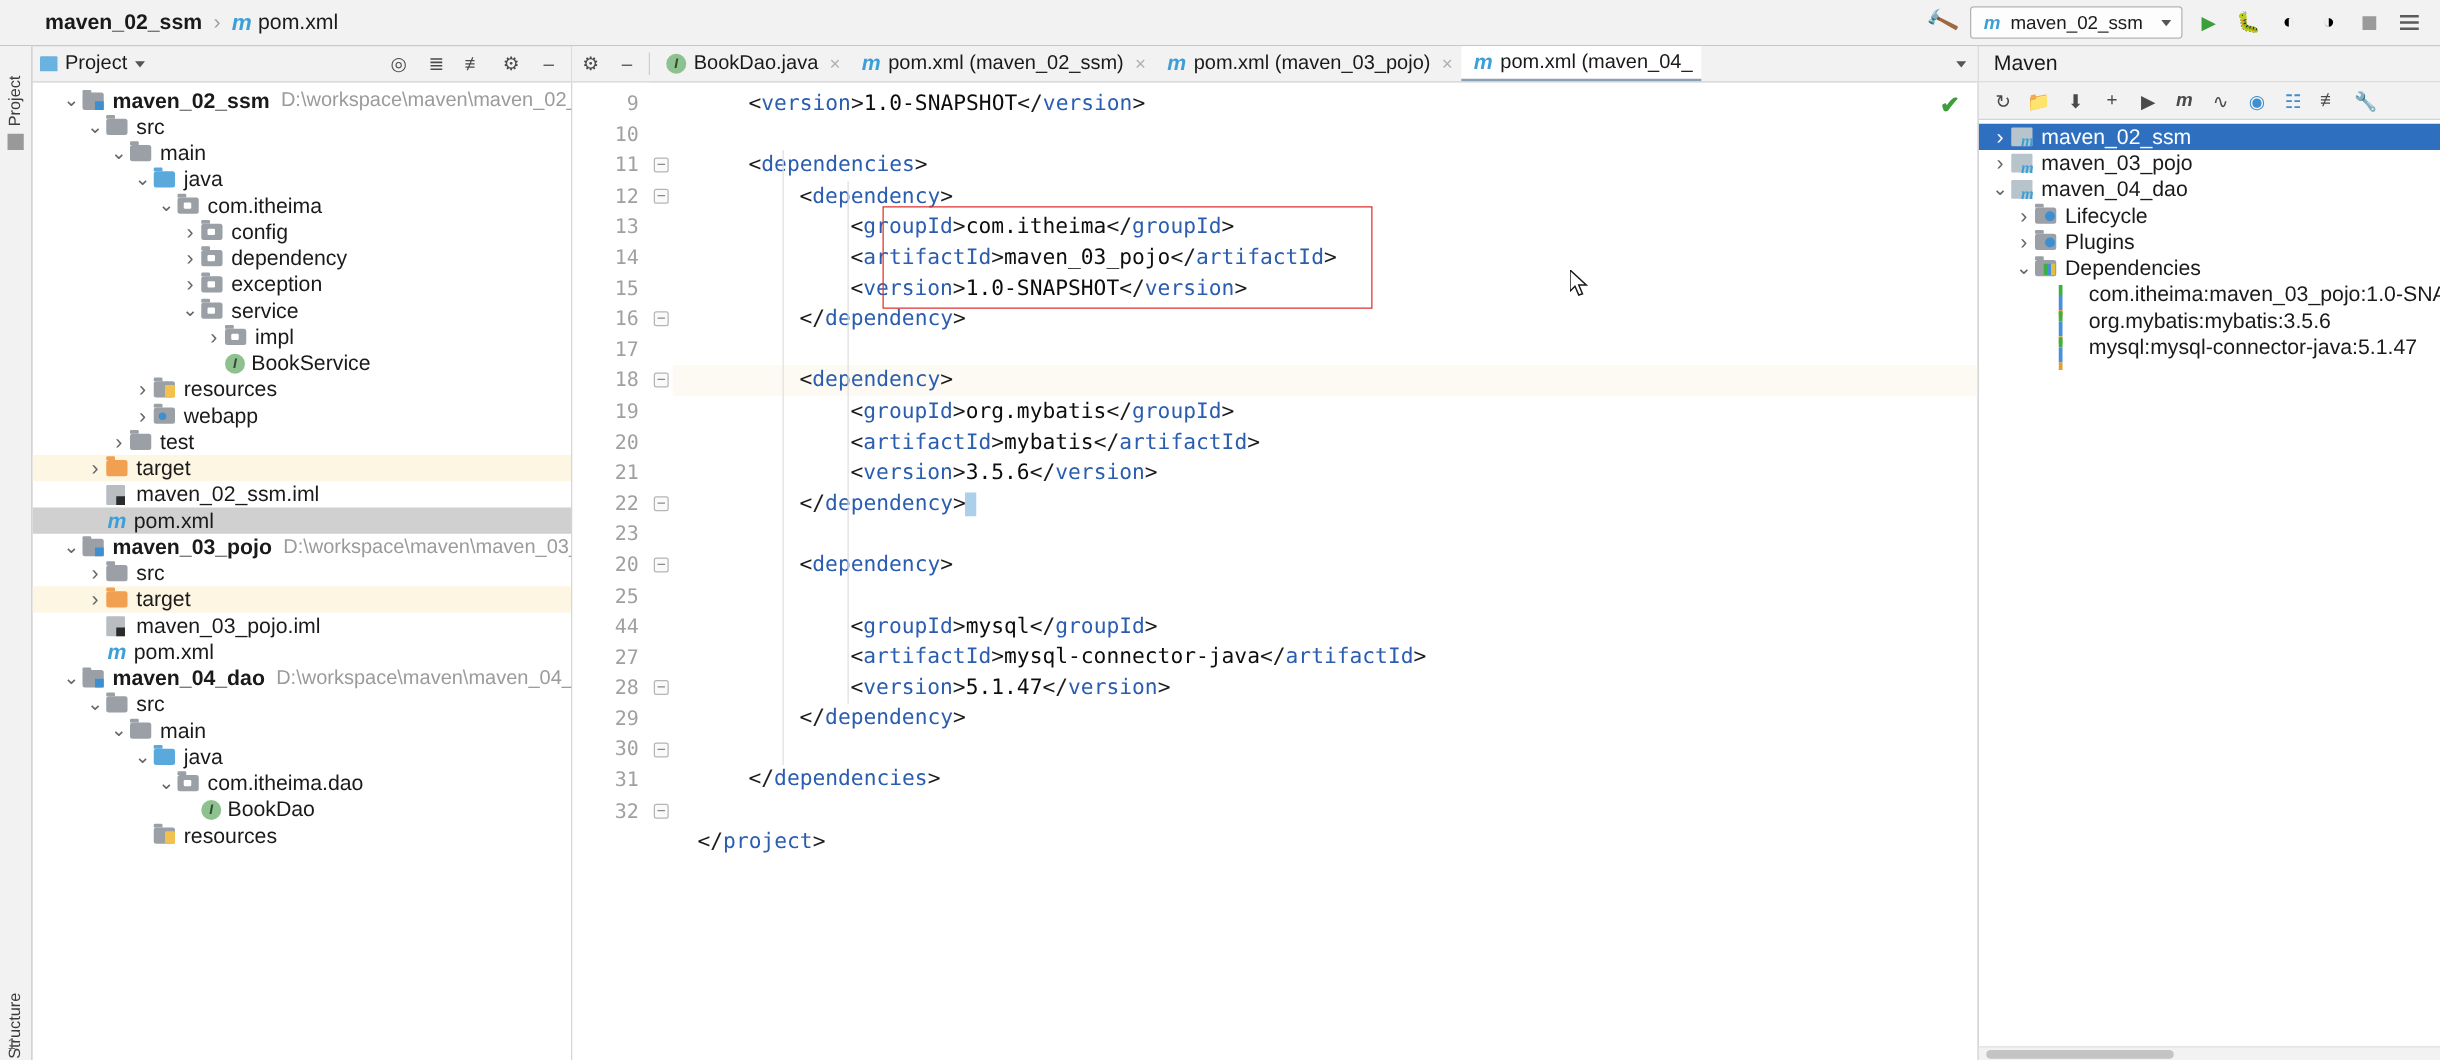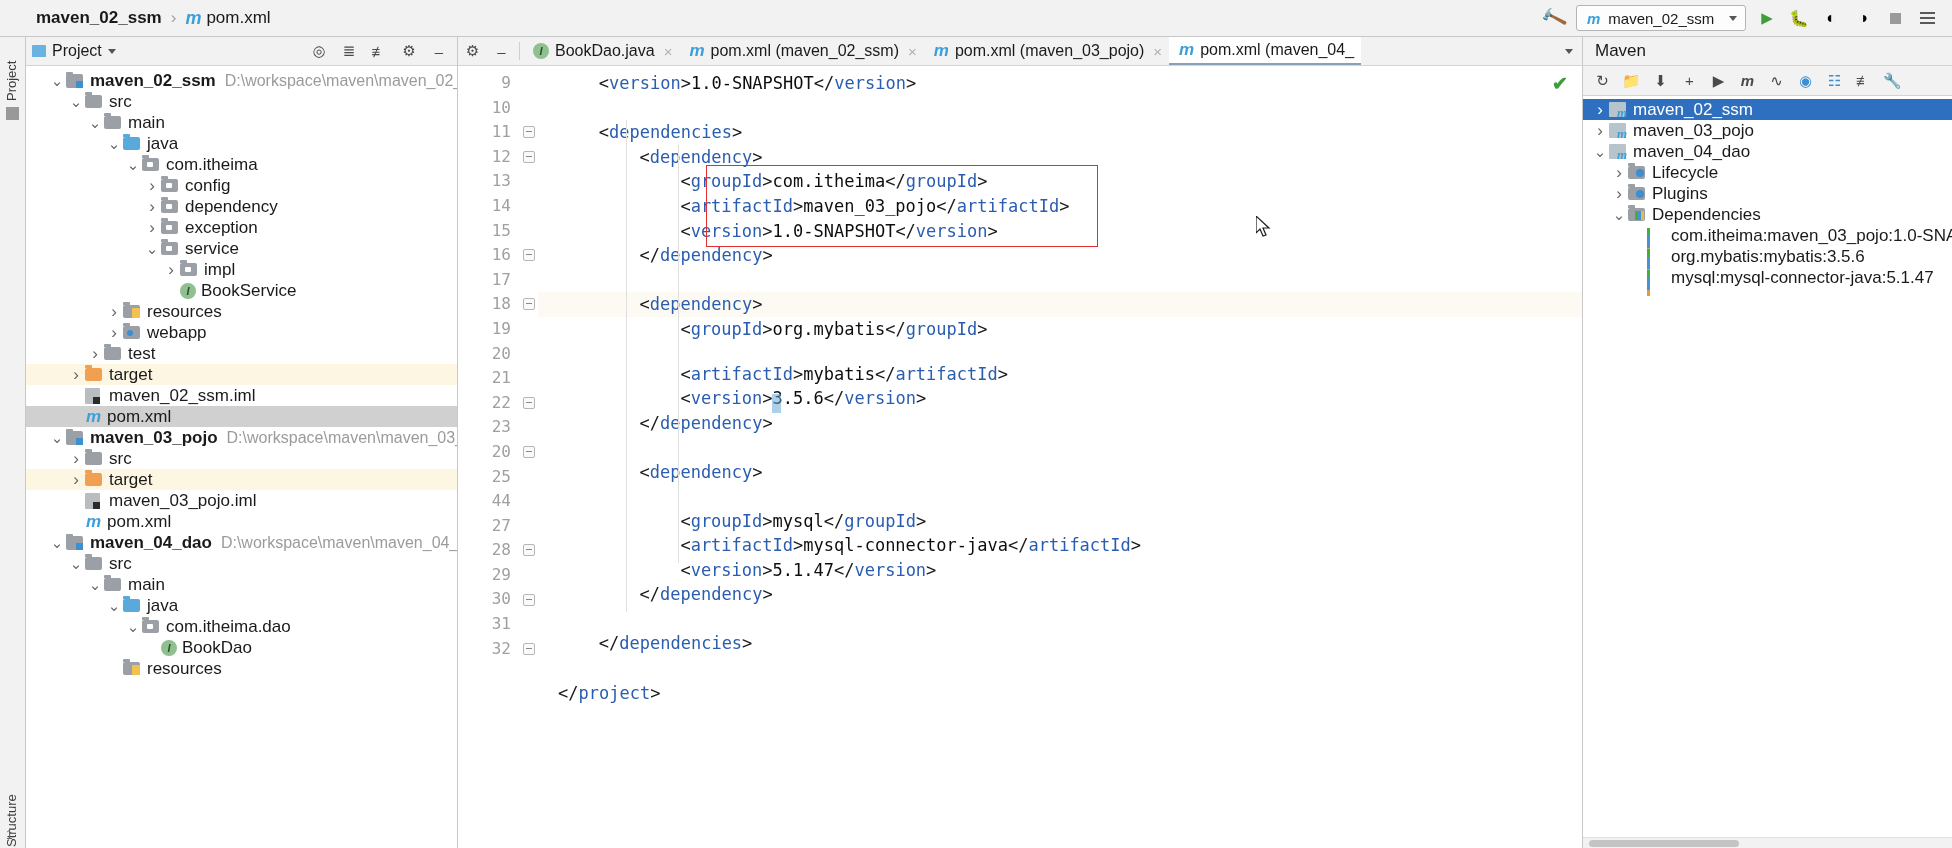--- a/index.html
+++ b/index.html
@@ -501,21 +501,21 @@
             <div class="cline" style="padding-left: 20px;"></div>
             <div class="cline" style="padding-left: 60.8px;"><span class="brk">&lt;</span><span class="tagname">dependencies</span><span class="brk">&gt;</span></div>
             <div class="cline" style="padding-left: 101.6px;"><span class="brk">&lt;</span><span class="tagname">dependency</span><span class="brk">&gt;</span></div>
             <div class="cline" style="padding-left: 142.4px;"><span class="brk">&lt;</span><span class="tagname">groupId</span><span class="brk">&gt;</span><span class="txtv">com.itheima</span><span class="brk">&lt;/</span><span class="tagname">groupId</span><span class="brk">&gt;</span></div>
             <div class="cline" style="padding-left: 142.4px;"><span class="brk">&lt;</span><span class="tagname">artifactId</span><span class="brk">&gt;</span><span class="txtv">maven_03_pojo</span><span class="brk">&lt;/</span><span class="tagname">artifactId</span><span class="brk">&gt;</span></div>
             <div class="cline" style="padding-left: 142.4px;"><span class="brk">&lt;</span><span class="tagname">version</span><span class="brk">&gt;</span><span class="txtv">1.0-SNAPSHOT</span><span class="brk">&lt;/</span><span class="tagname">version</span><span class="brk">&gt;</span></div>
             <div class="cline" style="padding-left: 101.6px;"><span class="brk">&lt;/</span><span class="tagname">dependency</span><span class="brk">&gt;</span></div>
             <div class="cline" style="padding-left: 20px;"></div>
             <div class="cline cur" style="padding-left: 101.6px;"><span class="brk">&lt;</span><span class="tagname">dependency</span><span class="brk">&gt;</span></div>
             <div class="cline" style="padding-left: 142.4px;"><span class="brk">&lt;</span><span class="tagname">groupId</span><span class="brk">&gt;</span><span class="txtv">org.mybatis</span><span class="brk">&lt;/</span><span class="tagname">groupId</span><span class="brk">&gt;</span></div>
-            <div class="cline" style="padding-left: 142.4px; margin-top: 20px;"><span class="brk">&lt;</span><span class="tagname">artifactId</span><span class="brk">&gt;</span><span class="txtv">mybatis</span><span class="brk">&lt;/</span><span class="tagname">artifactId</span><span class="brk">&gt;</span></div>
+            <div class="cline" style="padding-left: 142.4px;"><span class="brk">&lt;</span><span class="tagname">artifactId</span><span class="brk">&gt;</span><span class="txtv">mybatis</span><span class="brk">&lt;/</span><span class="tagname">artifactId</span><span class="brk">&gt;</span></div>
             <div class="cline" style="padding-left: 142.4px;"><span class="brk">&lt;</span><span class="tagname">version</span><span class="brk">&gt;</span><span class="txtv">3.5.6</span><span class="brk">&lt;/</span><span class="tagname">version</span><span class="brk">&gt;</span></div>
             <div class="cline" style="padding-left: 101.6px;"><span class="brk">&lt;/</span><span class="tagname">dependency</span><span class="brk">&gt;</span></div>
             <div class="cline" style="padding-left: 20px;"></div>
             <div class="cline" style="padding-left: 101.6px;"><span class="brk">&lt;</span><span class="tagname">dependency</span><span class="brk">&gt;</span></div>
             <div class="cline" style="padding-left: 142.4px; margin-top: 24px;"><span class="brk">&lt;</span><span class="tagname">groupId</span><span class="brk">&gt;</span><span class="txtv">mysql</span><span class="brk">&lt;/</span><span class="tagname">groupId</span><span class="brk">&gt;</span></div>
             <div class="cline" style="padding-left: 142.4px;"><span class="brk">&lt;</span><span class="tagname">artifactId</span><span class="brk">&gt;</span><span class="txtv">mysql-connector-java</span><span class="brk">&lt;/</span><span class="tagname">artifactId</span><span class="brk">&gt;</span></div>
             <div class="cline" style="padding-left: 142.4px;"><span class="brk">&lt;</span><span class="tagname">version</span><span class="brk">&gt;</span><span class="txtv">5.1.47</span><span class="brk">&lt;/</span><span class="tagname">version</span><span class="brk">&gt;</span></div>
             <div class="cline" style="padding-left: 101.6px;"><span class="brk">&lt;/</span><span class="tagname">dependency</span><span class="brk">&gt;</span></div>
             <div class="cline" style="padding-left: 20px;"></div>
             <div class="cline" style="padding-left: 60.8px;"><span class="brk">&lt;/</span><span class="tagname">dependencies</span><span class="brk">&gt;</span></div>

